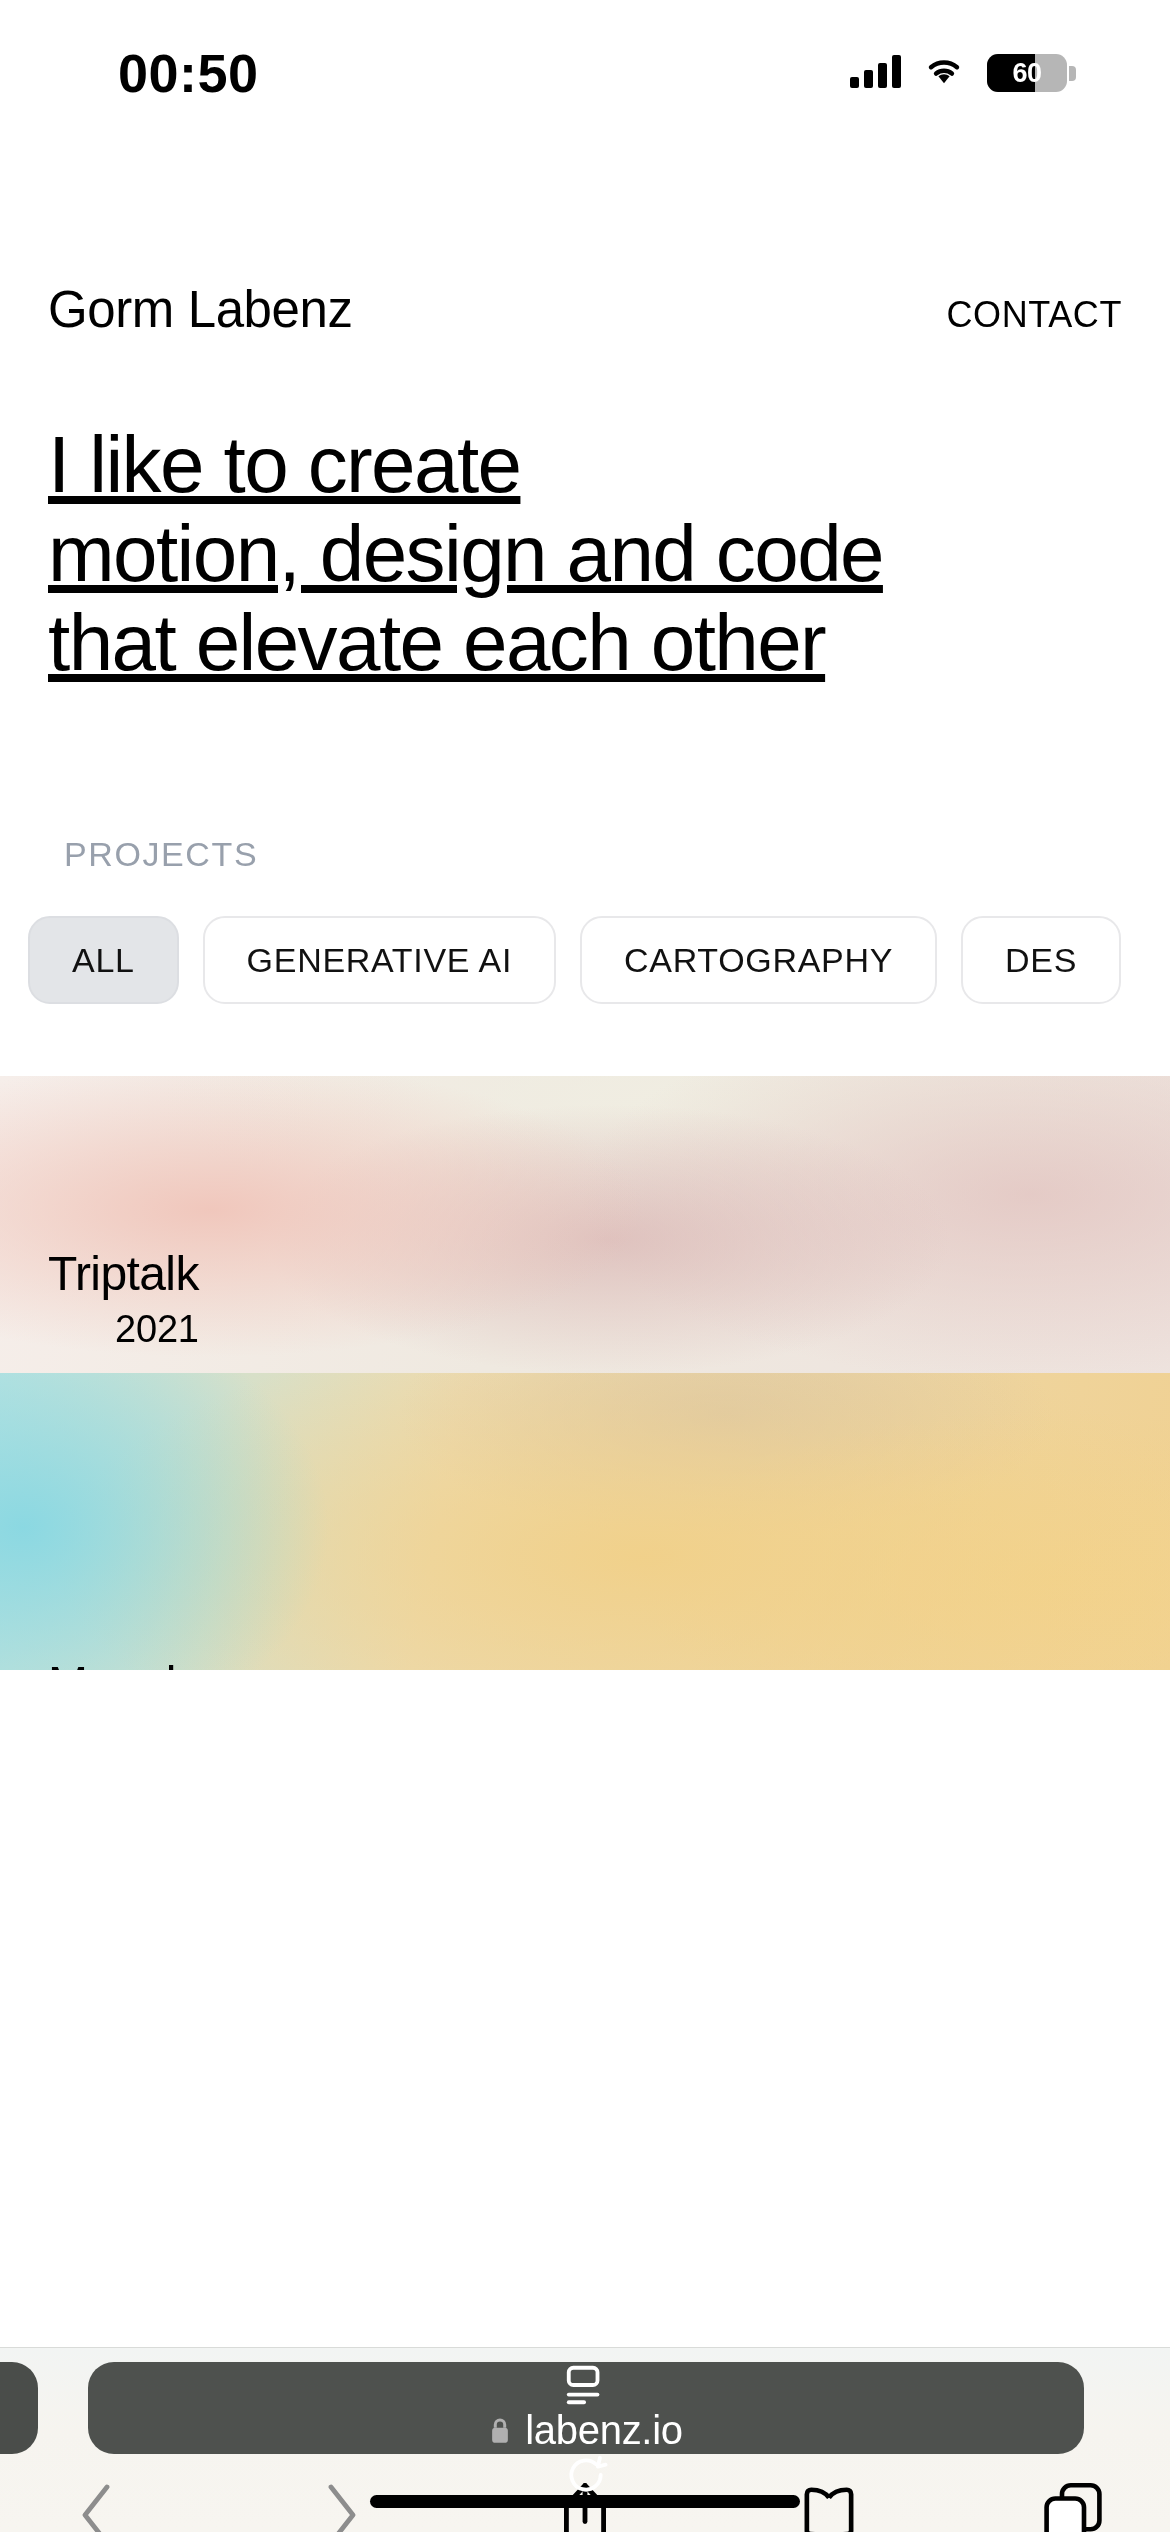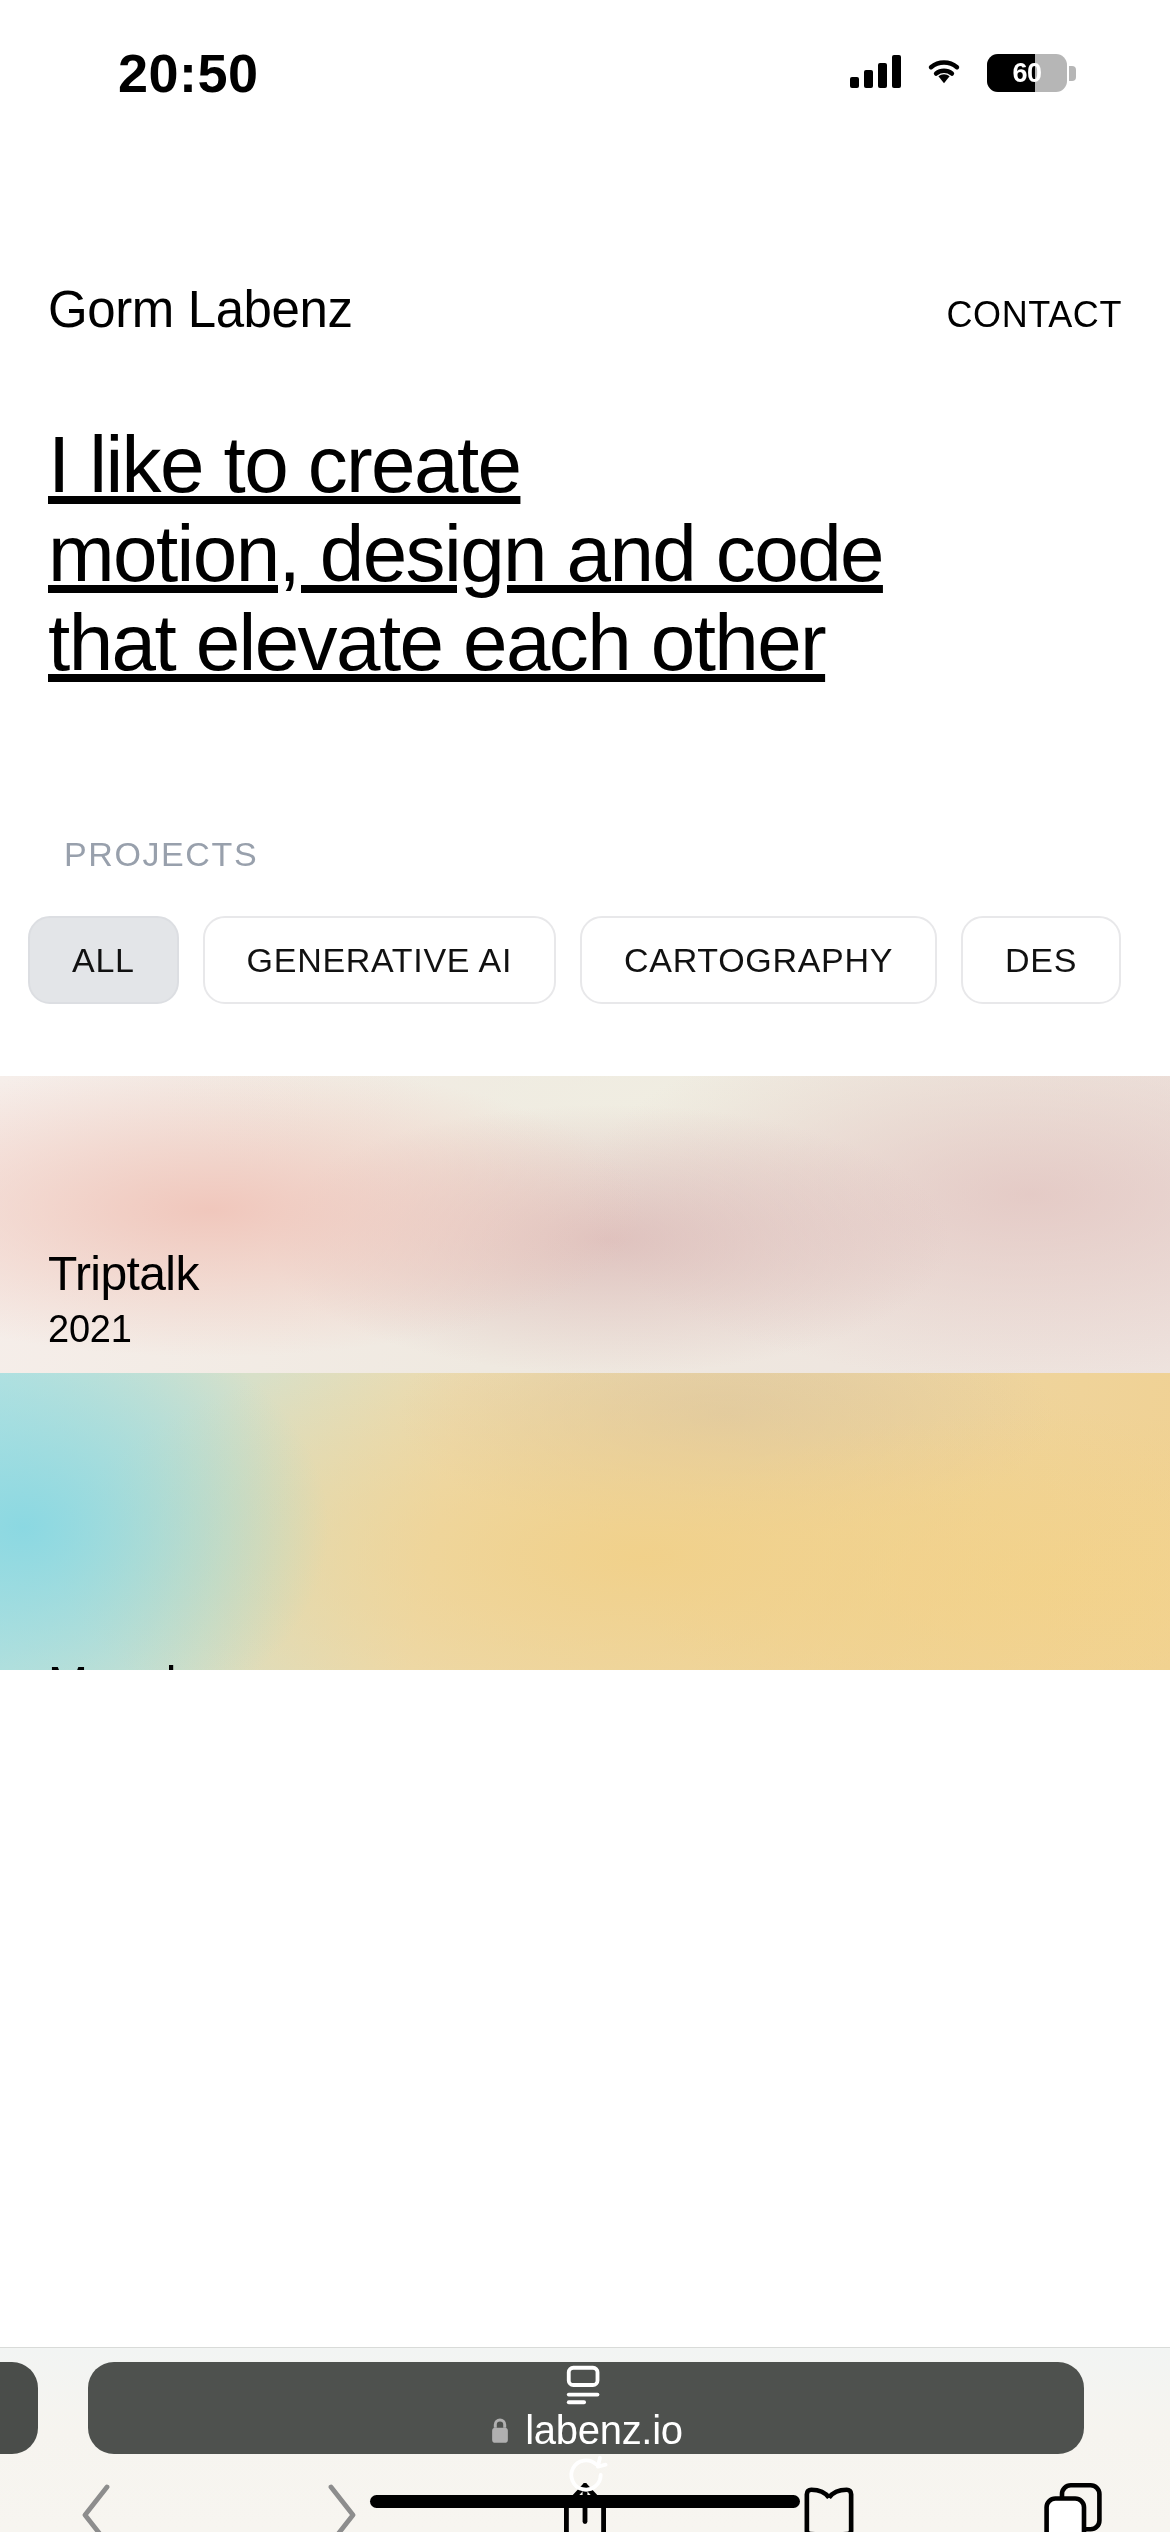--- a/index.html
+++ b/index.html
@@ -77,21 +77,21 @@
   }
   .chip {
     flex:0 0 auto; height:88px; padding:0 42px;
     display:flex; align-items:center; justify-content:center;
     border:2px solid #e8e8ea; border-radius:22px;
     background:#fff; font-size:34px; color:#111;
     letter-spacing:0.7px;
   }
   .chip.is-active { background:#e3e5e8; border-color:#dcdee2; }
 
-  .cards { margin-top:72px; }
+  .cards { margin-top:72px;text-align:right; }
   .card {
     position:relative; width:1170px; height:297px; overflow:hidden;
   }
   .card + .card { margin-top:0; }
   .card-1 {
     background:
       radial-gradient(ellipse 60% 80% at 18% 45%, rgba(240,197,186,0.95) 0%, rgba(240,197,186,0) 62%),
       radial-gradient(ellipse 45% 70% at 52% 55%, rgba(216,178,176,0.7) 0%, rgba(216,178,176,0) 65%),
       radial-gradient(ellipse 55% 90% at 88% 40%, rgba(226,196,192,0.8) 0%, rgba(226,196,192,0) 70%),
       radial-gradient(ellipse 70% 60% at 62% 10%, rgba(240,238,226,0.95) 0%, rgba(240,238,226,0) 70%),
@@ -145,21 +145,21 @@
     position:absolute; left:50%; transform:translateX(-50%);
     bottom:24px; width:430px; height:13px; background:#000; border-radius:7px;
   }
 </style>
 </head>
 <body>
 
 <div id="screen">
 
   <div class="statusbar">
-    <div class="sb-time">20:50</div>
+    <div class="sb-time">00:50</div>
     <div class="sb-right">
       <div class="sb-cell">
         <i></i>
           <i></i>
           <i></i>
           <i></i>
       </div>
       <svg class="sb-wifi" viewBox="0 0 24 18">
         <path d="M12 16.6l-3.2-4.0a5.1 5.1 0 0 1 6.4 0z" fill="#000"></path>
         <path d="M4.6 7.4a11.6 11.6 0 0 1 14.8 0" stroke="#000" stroke-width="2.6" fill="none" stroke-linecap="round"></path>

